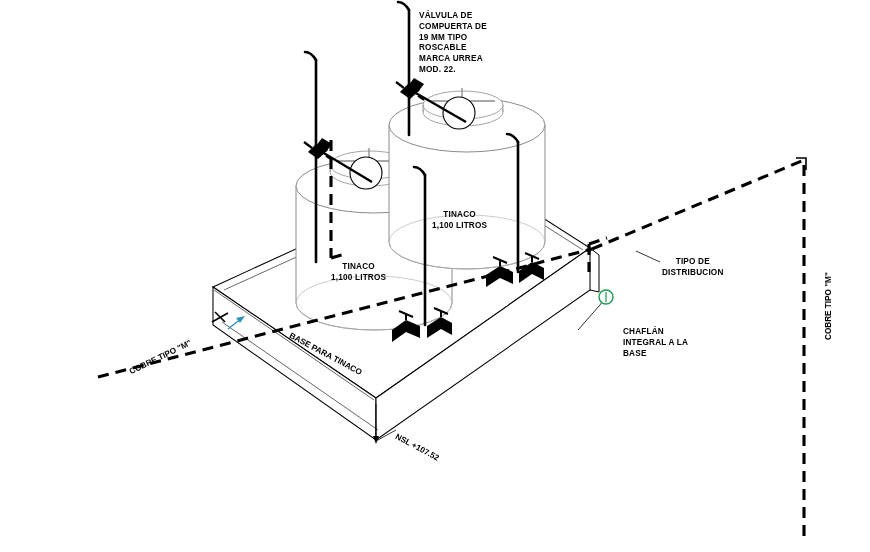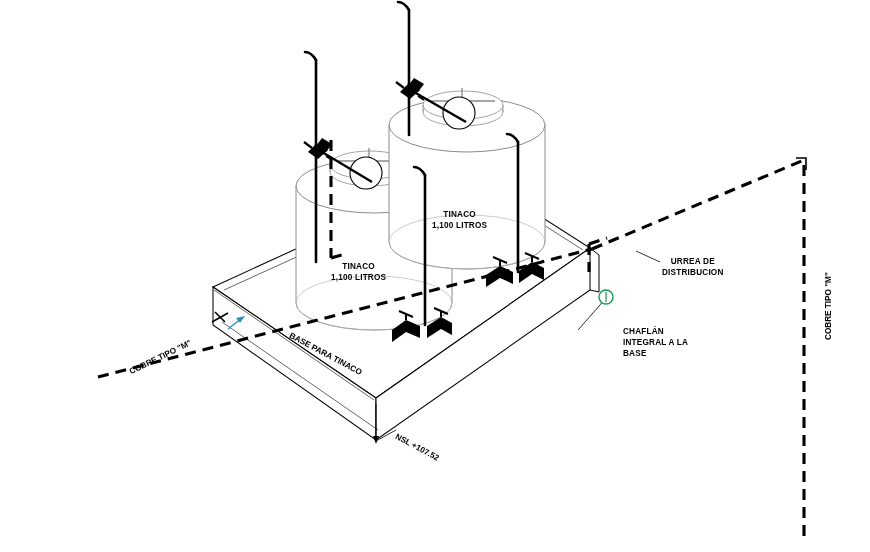--- a/index.html
+++ b/index.html
@@ -256,28 +256,34 @@
         <line x1="228" y1="329" x2="242" y2="318" stroke="#2f93b5" stroke-width="1.4"></line>
         <polygon points="245,316 236,318 240,323" fill="#2f93b5"></polygon>
       </g>
 
       <line x1="215" y1="312" x2="225" y2="322" stroke="#000000" stroke-width="1.6"></line>
       <line x1="212" y1="322" x2="228" y2="313" stroke="#000000" stroke-width="1.6"></line>
     </g>
 
   </svg>
 
+  <div class="note note-valve">VÁLVULA DE
+COMPUERTA DE
+19 MM TIPO
+ROSCABLE
+MARCA URREA
+MOD. 22.</div>
 
   <div class="note note-tank-right">TINACO
 1,100 LITROS</div>
 
   <div class="note note-tank-left">TINACO
 1,100 LITROS</div>
 
-  <div class="note note-distribucion">URREA DE
+  <div class="note note-distribucion">TIPO DE
 DISTRIBUCION</div>
 
   <div class="note note-chaflan">CHAFLÁN
 INTEGRAL A LA
 BASE</div>
 
   <div class="rot rot-base">BASE PARA TINACO</div>
 
   <div class="rot rot-nsl">NSL +107.52</div>
 

